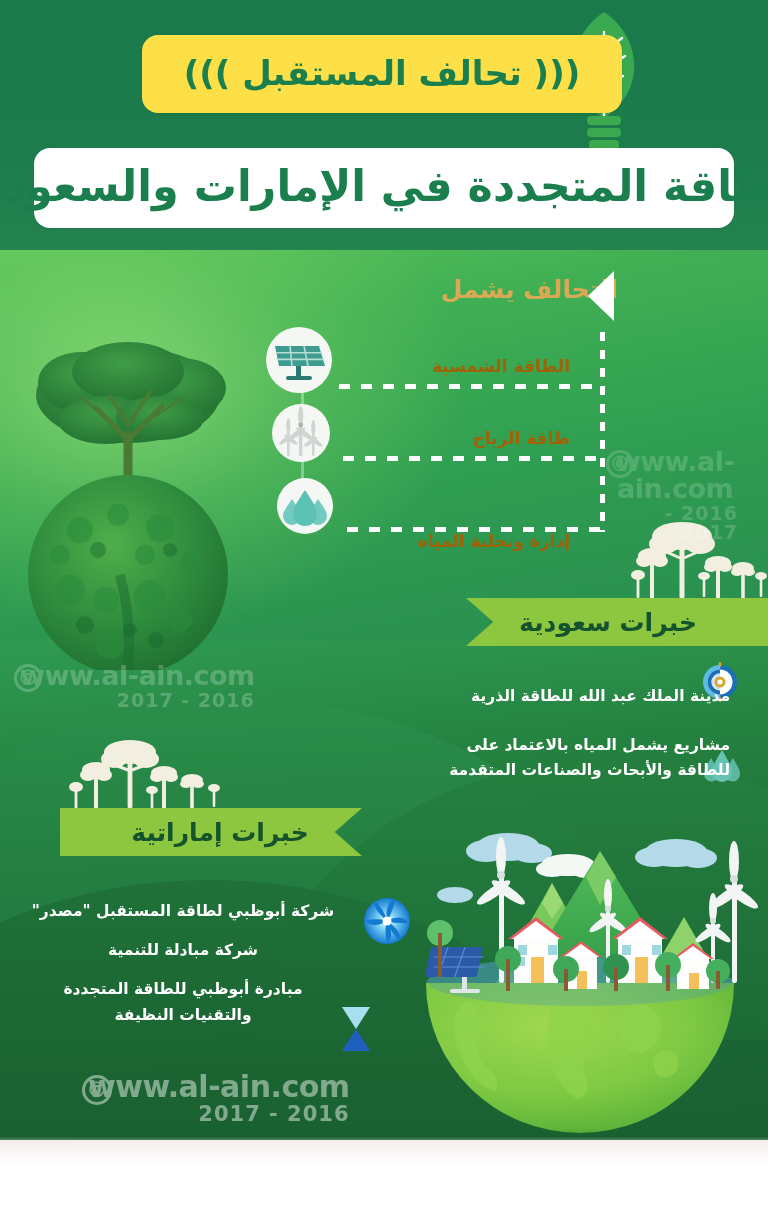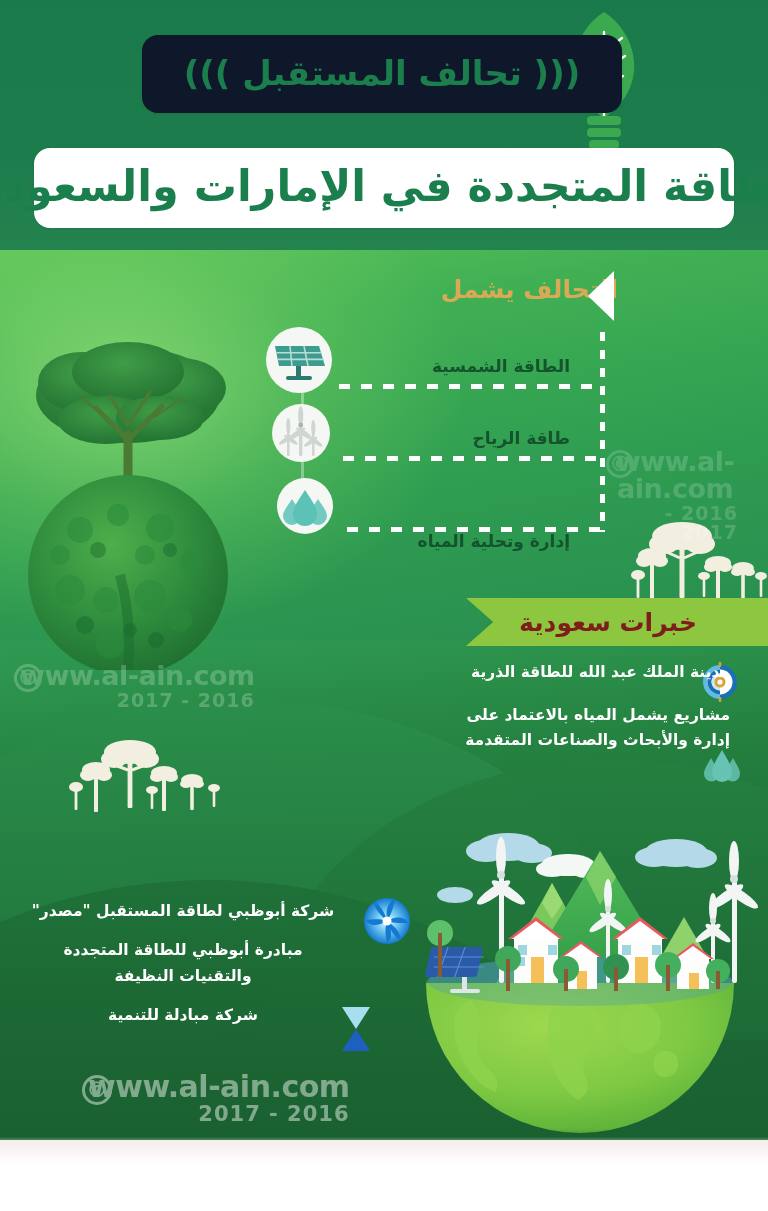--- a/index.html
+++ b/index.html
@@ -61,21 +61,21 @@
   }
   .footer-tint {
     position:absolute; left:0; top:1140px; width:768px; height:24px;
     background:linear-gradient(180deg,#f0e9e6,#ffffff);
     opacity:.8;
   }
 
   
   .title-card {
     position:absolute; left:142px; top:35px; width:480px; height:78px;
-    background:#0f172a; border-radius:16px;
+    background:#fde047; border-radius:16px;
     display:flex; align-items:center; justify-content:center;
     box-shadow:0 1px 3px rgba(0,0,0,.08);
   }
   .title-card .t {
     color:#1a7f4d; font-size:34px; font-weight:bold; letter-spacing:-0.5px;
     white-space:nowrap; padding-bottom:3px;
   }
   .subtitle-card {
     position:absolute; left:34px; top:148px; width:700px; height:80px;
     background:#ffffff; border-radius:16px;
@@ -104,21 +104,21 @@
   }
   .dash-h {
     position:absolute; height:5px;
     background-image:repeating-linear-gradient(90deg,#ffffff 0 11px,transparent 11px 22px);
   }
   .dash-h1 { left:339px; top:384px; width:262px; }
   .dash-h2 { left:343px; top:456px; width:258px; }
   .dash-h3 { left:347px; top:527px; width:254px; }
 
   .alliance-item-label {
-    position:absolute; color:#14532d; font-size:17px; font-weight:bold;
+    position:absolute; color:#a16207; font-size:17px; font-weight:bold;
     white-space:nowrap; text-align:right; right:198px;
   }
   .ai1 { top:356px; }
   .ai2 { top:428px; }
   .ai3 { top:499px;margin-top:32px; }
 
   .circ-icon {
     position:absolute; border-radius:50%; background:#f4f7f3;
     display:flex; align-items:center; justify-content:center;
     overflow:hidden;
@@ -133,21 +133,21 @@
   .stem-2 { top:458px; height:24px; }
 
   
   .ribbon {
     position:absolute; height:48px;
     background:#8dc63f;
     display:flex; align-items:center;
     box-shadow:0 2px 4px rgba(0,0,0,.12);
   }
   .ribbon .rt {
-    color:#7f1d1d; font-size:25px; font-weight:bold; white-space:nowrap;
+    color:#14532d; font-size:25px; font-weight:bold; white-space:nowrap;
   }
   .ribbon-sa {
     left:466px; top:598px; width:302px;
     clip-path:polygon(0 0, 100% 0, 100% 100%, 0 100%, 9% 50%);
     justify-content:center; padding-right:18px;
   }
   .ribbon-ae {
     left:60px; top:808px; width:302px;
     clip-path:polygon(100% 0, 0 0, 0 100%, 100% 100%, 91% 50%);
     justify-content:center; padding-left:18px;
@@ -158,21 +158,21 @@
   .trees-ae { left:52px; top:740px; width:175px; height:72px; }
 
   
   .sa-block {
     position:absolute; right:38px; top:660px; width:330px;
     text-align:right;
   }
   .sa-block .line {
     color:#ffffff; font-size:15.5px; font-weight:bold; line-height:25px;
   }
-  .sa-block .group { margin-bottom:18px; }
+  .sa-block .group { margin-bottom:18px;margin-top:24px; }
   .sa-icon { position:absolute; }
   .sa-icon-kacare { left:700px; top:662px; width:40px; height:40px; }
   .sa-icon-water  { left:702px; top:746px; width:40px; height:38px; }
 
   
   .ae-block {
     position:absolute; left:8px; top:898px; width:350px;
     text-align:center;
   }
   .ae-block .line {
@@ -595,21 +595,21 @@
       <path d="M31 12 C 26 21, 23 24, 23 28 a7.5 7.5 0 0 0 15 0 C 38 24, 36 21, 31 12 Z" opacity=".85"></path>
     </g>
   </svg>
 
   <div class="sa-block">
     <div class="group">
       <div class="line">مدينة الملك عبد الله للطاقة الذرية</div>
     </div>
     <div class="group">
       <div class="line">مشاريع يشمل المياه بالاعتماد على</div>
-      <div class="line">إدارة والأبحاث والصناعات المتقدمة</div>
+      <div class="line">للطاقة والأبحاث والصناعات المتقدمة</div>
     </div>
   </div>
 
   <svg class="trees-deco trees-ae" viewBox="0 0 175 72">
     <g fill="#f2efe0">
       <g transform="translate(78,2)">
         <ellipse cx="0" cy="10" rx="26" ry="12"></ellipse>
           <ellipse cx="-16" cy="17" rx="13" ry="9"></ellipse>
         <ellipse cx="16" cy="17" rx="13" ry="9"></ellipse>
           <rect x="-2.4" y="12" width="4.8" height="54" rx="1"></rect>
@@ -642,20 +642,23 @@
           <ellipse cx="0" cy="4" rx="6" ry="4"></ellipse>
           <rect x="-1.3" y="5" width="2.6" height="18" rx="1"></rect>
         </g>
       <g transform="translate(162,44)">
           <ellipse cx="0" cy="4" rx="6" ry="4"></ellipse>
           <rect x="-1.3" y="5" width="2.6" height="18" rx="1"></rect>
         </g>
     </g>
   </svg>
 
+  <div class="ribbon ribbon-ae">
+    <span class="rt">خبرات إماراتية</span>
+  </div>
 
   <svg class="ae-icon ae-icon-masdar" viewBox="0 0 48 48">
     <defs>
       <radialGradient id="msd" cx="50%" cy="50%" r="50%">
         <stop offset="0%" stop-color="#ffffff"></stop>
         <stop offset="38%" stop-color="#7fd4f5"></stop>
         <stop offset="100%" stop-color="#1479d0"></stop>
       </radialGradient>
     </defs>
     <circle cx="24" cy="24" r="23" fill="url(#msd)"></circle>
@@ -673,25 +676,25 @@
   <svg class="ae-icon ae-icon-mubadala" viewBox="0 0 36 48">
     <path d="M4 2 L32 2 L18 24 Z" fill="#a8dff0"></path>
     <path d="M18 24 L32 46 L4 46 Z" fill="#1f5fc0"></path>
   </svg>
 
   <div class="ae-block">
     <div class="group">
       <div class="line">شركة أبوظبي لطاقة المستقبل "مصدر"</div>
     </div>
     <div class="group">
+      <div class="line">شركة مبادلة للتنمية</div>
+    </div>
+    <div class="group">
       <div class="line">مبادرة أبوظبي للطاقة المتجددة</div>
       <div class="line">والتقنيات النظيفة</div>
-    </div>
-    <div class="group">
-      <div class="line">شركة مبادلة للتنمية</div>
     </div>
   </div>
 
   <div class="wm wm-1">
     <span class="cmark">©</span>
     <span class="u">www.al-ain.com</span>
     <span class="y">2016 - 2017</span>
   </div>
   <div class="wm wm-2">
     <span class="cmark">©</span>

